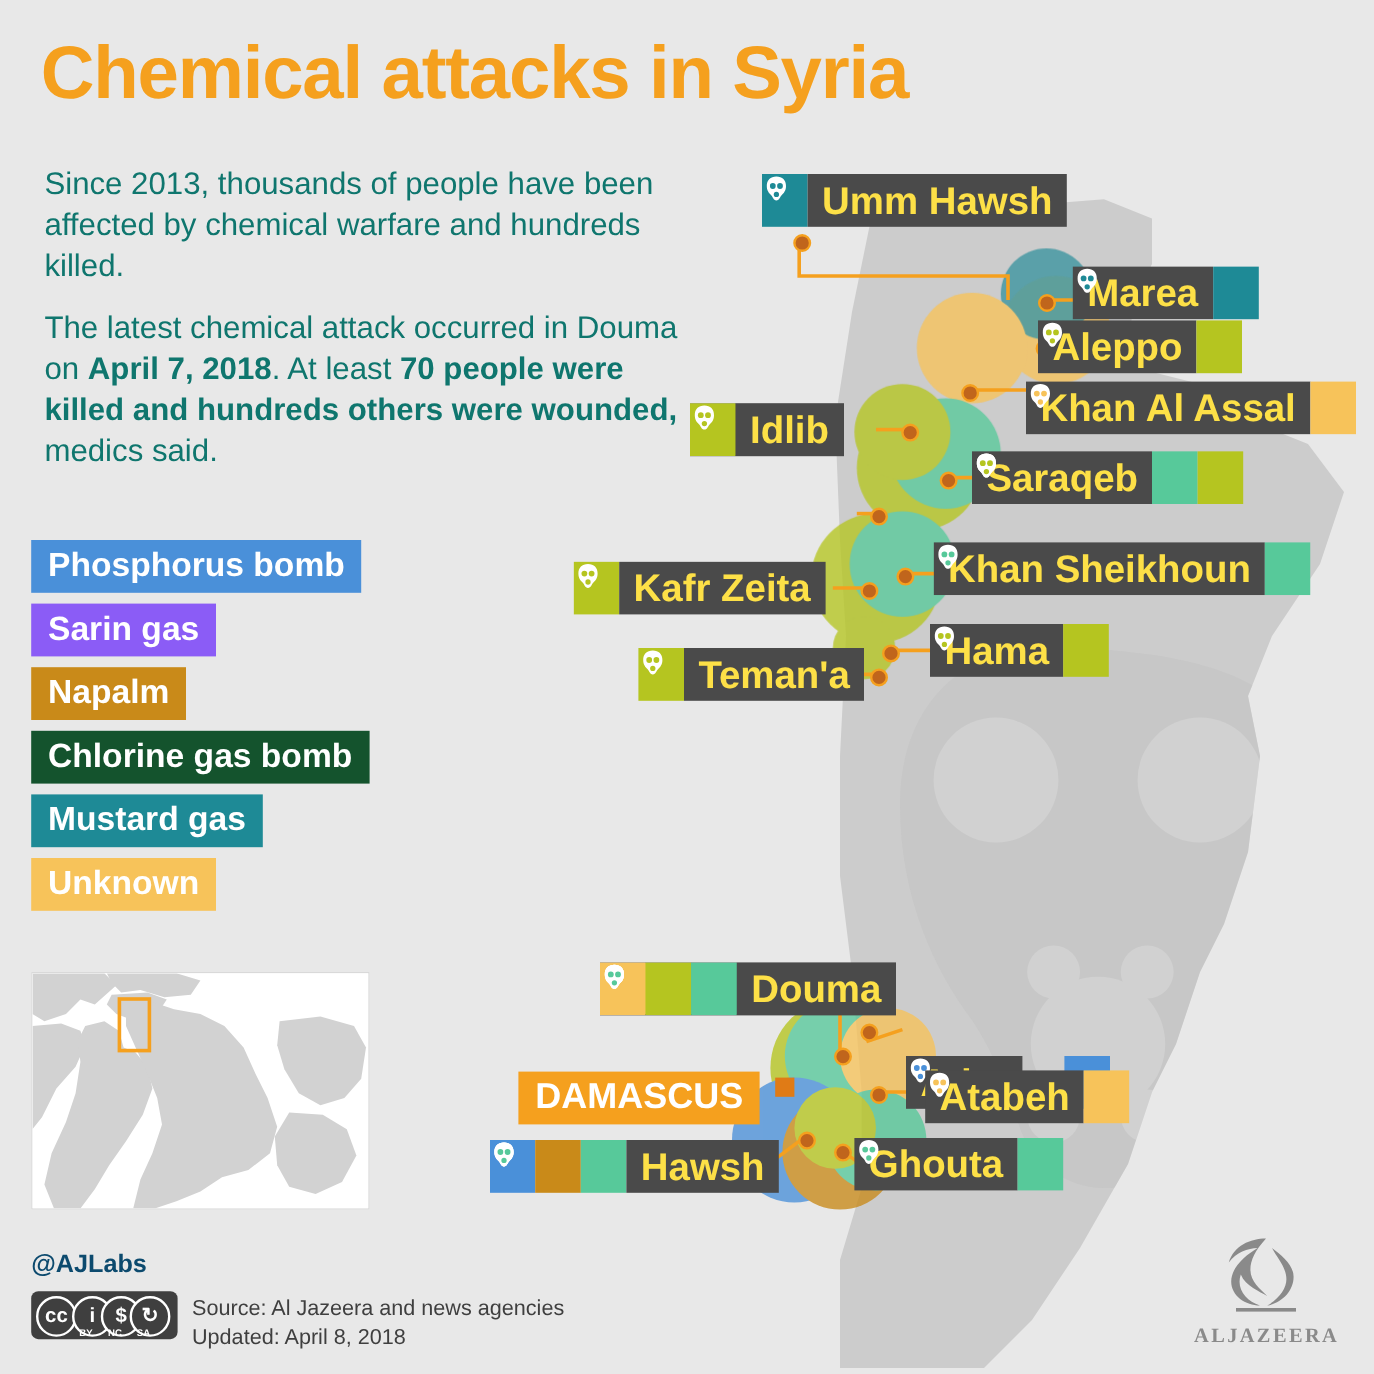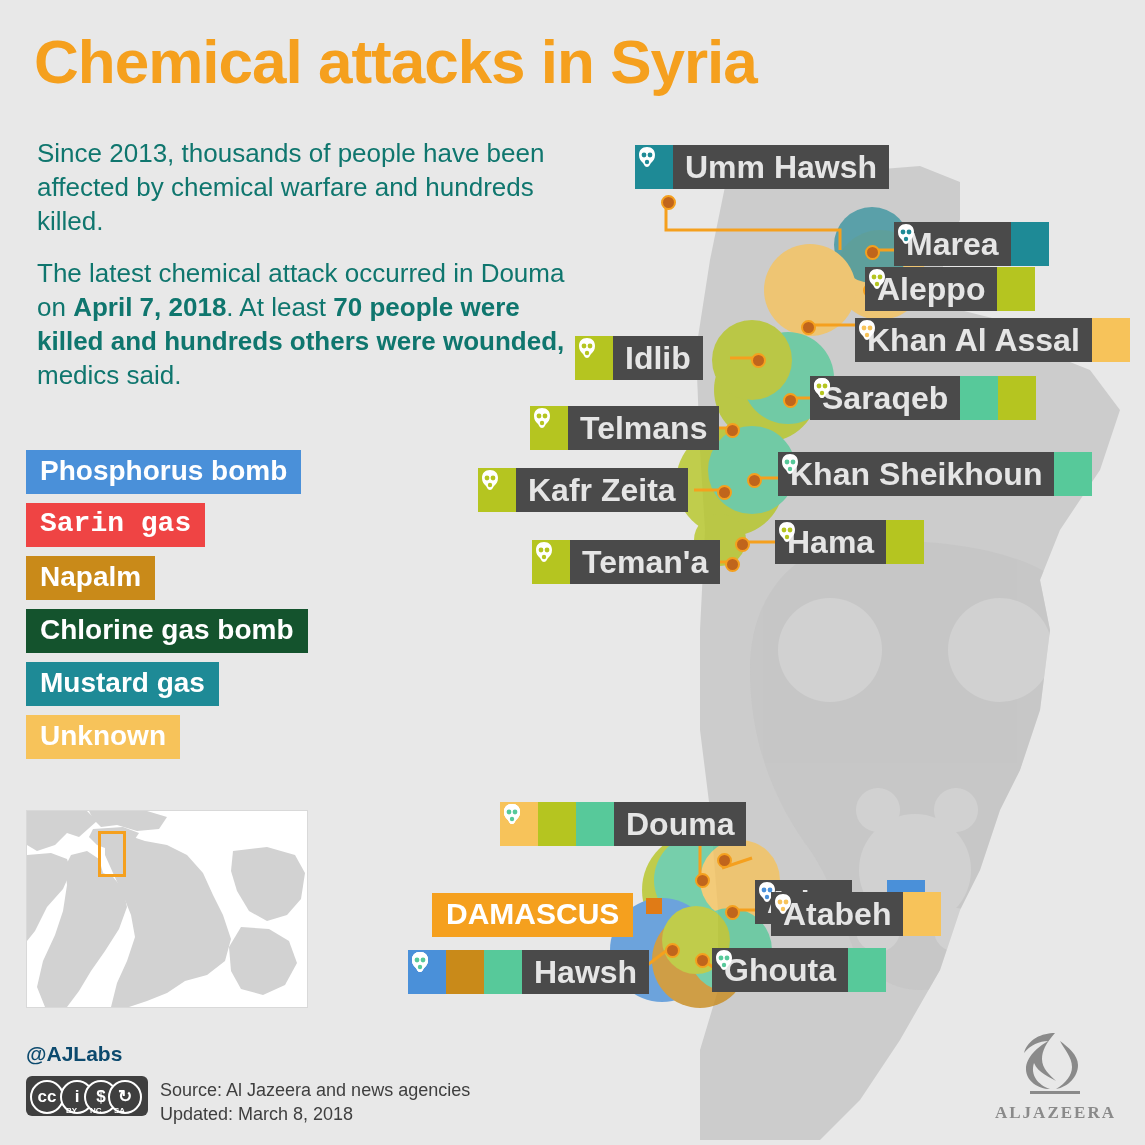--- a/index.html
+++ b/index.html
@@ -87,21 +87,21 @@
   .mapwrap{position:absolute;left:400px;top:110px;width:745px;height:1035px;}
   .mapwrap svg{position:absolute;left:0;top:0;}
 
   
   .lbl-row{
     position:absolute;display:flex;align-items:stretch;height:38px;
     white-space:nowrap;
   }
   .lbl-row.big{height:44px;}
   .lbl-name{
-    background:#4a4a4a;color:#e5e5e5;font-size:28px;font-weight:bold;
+    background:#4a4a4a;color:#fde047;font-size:28px;font-weight:bold;
     padding:0 12px;display:flex;align-items:center;
   }
   .lbl-row.big .lbl-name{font-size:32px;}
   .chip{
     width:38px;display:flex;align-items:center;justify-content:center;
   }
   .chip svg{display:block;}
   .capital{
     background:#f5a01e;color:#ffffff;font-size:30px;font-weight:bold;
     padding:4px 14px 6px 14px;
@@ -121,21 +121,21 @@
 
   <div class="title">Chemical attacks in Syria</div>
 
   <div class="intro">
     <p>Since 2013, thousands of people have been affected by chemical warfare and hundreds killed.</p>
     <p><span>The latest chemical attack occurred in Douma on </span><b>April 7, 2018</b><span>. At least </span><b>70 people were killed and hundreds others were wounded,</b><span> medics said.</span></p>
   </div>
 
   <div class="legend">
     <span class="legend-item" style="background: rgb(74, 144, 217);">Phosphorus bomb</span>
-    <span class="legend-item" style="background: #ef4444; font-family: Liberation Mono, monospace;">Sarin gas</span>
+    <span class="legend-item" style="background: #8b5cf6;">Sarin gas</span>
     <span class="legend-item" style="background: rgb(201, 138, 25);">Napalm</span>
     <span class="legend-item" style="background: #14532d;">Chlorine gas bomb</span>
     <span class="legend-item" style="background: rgb(30, 138, 150);">Mustard gas</span>
     <span class="legend-item" style="background: rgb(247, 195, 90);">Unknown</span>
   </div>
 
   <div class="locator">
     <svg width="280" height="196" viewBox="0 0 280 196">
       <rect x="0" y="0" width="280" height="196" fill="#ffffff"></rect>
       <path fill="#d2d2d2" d="M0,0 L60,0 L70,10 L52,26 L40,22 L28,34 L10,40 L0,34 Z"></path>
@@ -159,21 +159,21 @@
       <div class="circ" style="left:58px;">$</div>
       <div class="circ" style="left:82px;">↻</div>
       <div class="lbl" style="left:40px;">BY</div>
       <div class="lbl" style="left:64px;">NC</div>
       <div class="lbl" style="left:88px;">SA</div>
     </div>
   </div>
 
   <div class="source">
     <div>Source: Al Jazeera and news agencies</div>
-    <div>Updated: March 8, 2018</div>
+    <div>Updated: April 8, 2018</div>
   </div>
 
   <div class="ajlogo">
     <svg width="78" height="64" viewBox="0 0 78 64">
       <path fill="#8a8a8a" d="M39,2 C30,12 26,20 26,28 C26,38 34,44 40,50 C34,46 22,42 18,32 C14,44 22,54 34,58 C22,58 10,50 10,38 C10,26 22,16 32,10 C24,10 14,14 8,22 C12,8 26,2 39,2 Z"></path>
       <path fill="#8a8a8a" d="M44,10 C52,16 62,24 62,34 C62,46 52,56 40,58 C50,52 56,44 56,36 C56,26 48,18 44,10 Z"></path>
       <rect x="14" y="60" width="50" height="3" fill="#8a8a8a"></rect>
     </svg>
     <div class="word">ALJAZEERA</div>
   </div>
@@ -333,31 +333,20 @@
       <span class="chip" style="background:#b5c520;">
         <svg width="24" height="24" viewBox="0 0 24 24">
             <path fill="#fff" d="M12 2C7 2 4 5 4 10c0 4 2 6 3.5 7.5C9 19 9.5 22 12 22s3-3 4.5-4.5C18 16 20 14 20 10c0-5-3-8-8-8z"></path>
             <circle cx="9" cy="10" r="2.4" fill="#b5c520"></circle>
             <circle cx="15" cy="10" r="2.4" fill="#b5c520"></circle>
             <circle cx="12" cy="17" r="2.2" fill="#b5c520"></circle>
           </svg>
       </span>
     </div>
 
-    <div class="lbl-row big" style="left:130px;top:296px;">
-      <span class="chip" style="background:#b5c520;">
-        <svg width="24" height="24" viewBox="0 0 24 24">
-            <path fill="#fff" d="M12 2C7 2 4 5 4 10c0 4 2 6 3.5 7.5C9 19 9.5 22 12 22s3-3 4.5-4.5C18 16 20 14 20 10c0-5-3-8-8-8z"></path>
-            <circle cx="9" cy="10" r="2.4" fill="#b5c520"></circle>
-            <circle cx="15" cy="10" r="2.4" fill="#b5c520"></circle>
-            <circle cx="12" cy="17" r="2.2" fill="#b5c520"></circle>
-          </svg>
-      </span>
-      <span class="lbl-name">Telmans</span>
-    </div>
 
     <div class="lbl-row big" style="left:378px;top:342px;">
       <span class="lbl-name">Khan Sheikhoun</span>
       <span class="chip" style="background:#57c99a;">
         <svg width="24" height="24" viewBox="0 0 24 24">
             <path fill="#fff" d="M12 2C7 2 4 5 4 10c0 4 2 6 3.5 7.5C9 19 9.5 22 12 22s3-3 4.5-4.5C18 16 20 14 20 10c0-5-3-8-8-8z"></path>
             <circle cx="9" cy="10" r="2.4" fill="#57c99a"></circle>
             <circle cx="15" cy="10" r="2.4" fill="#57c99a"></circle>
             <circle cx="12" cy="17" r="2.2" fill="#57c99a"></circle>
           </svg>

